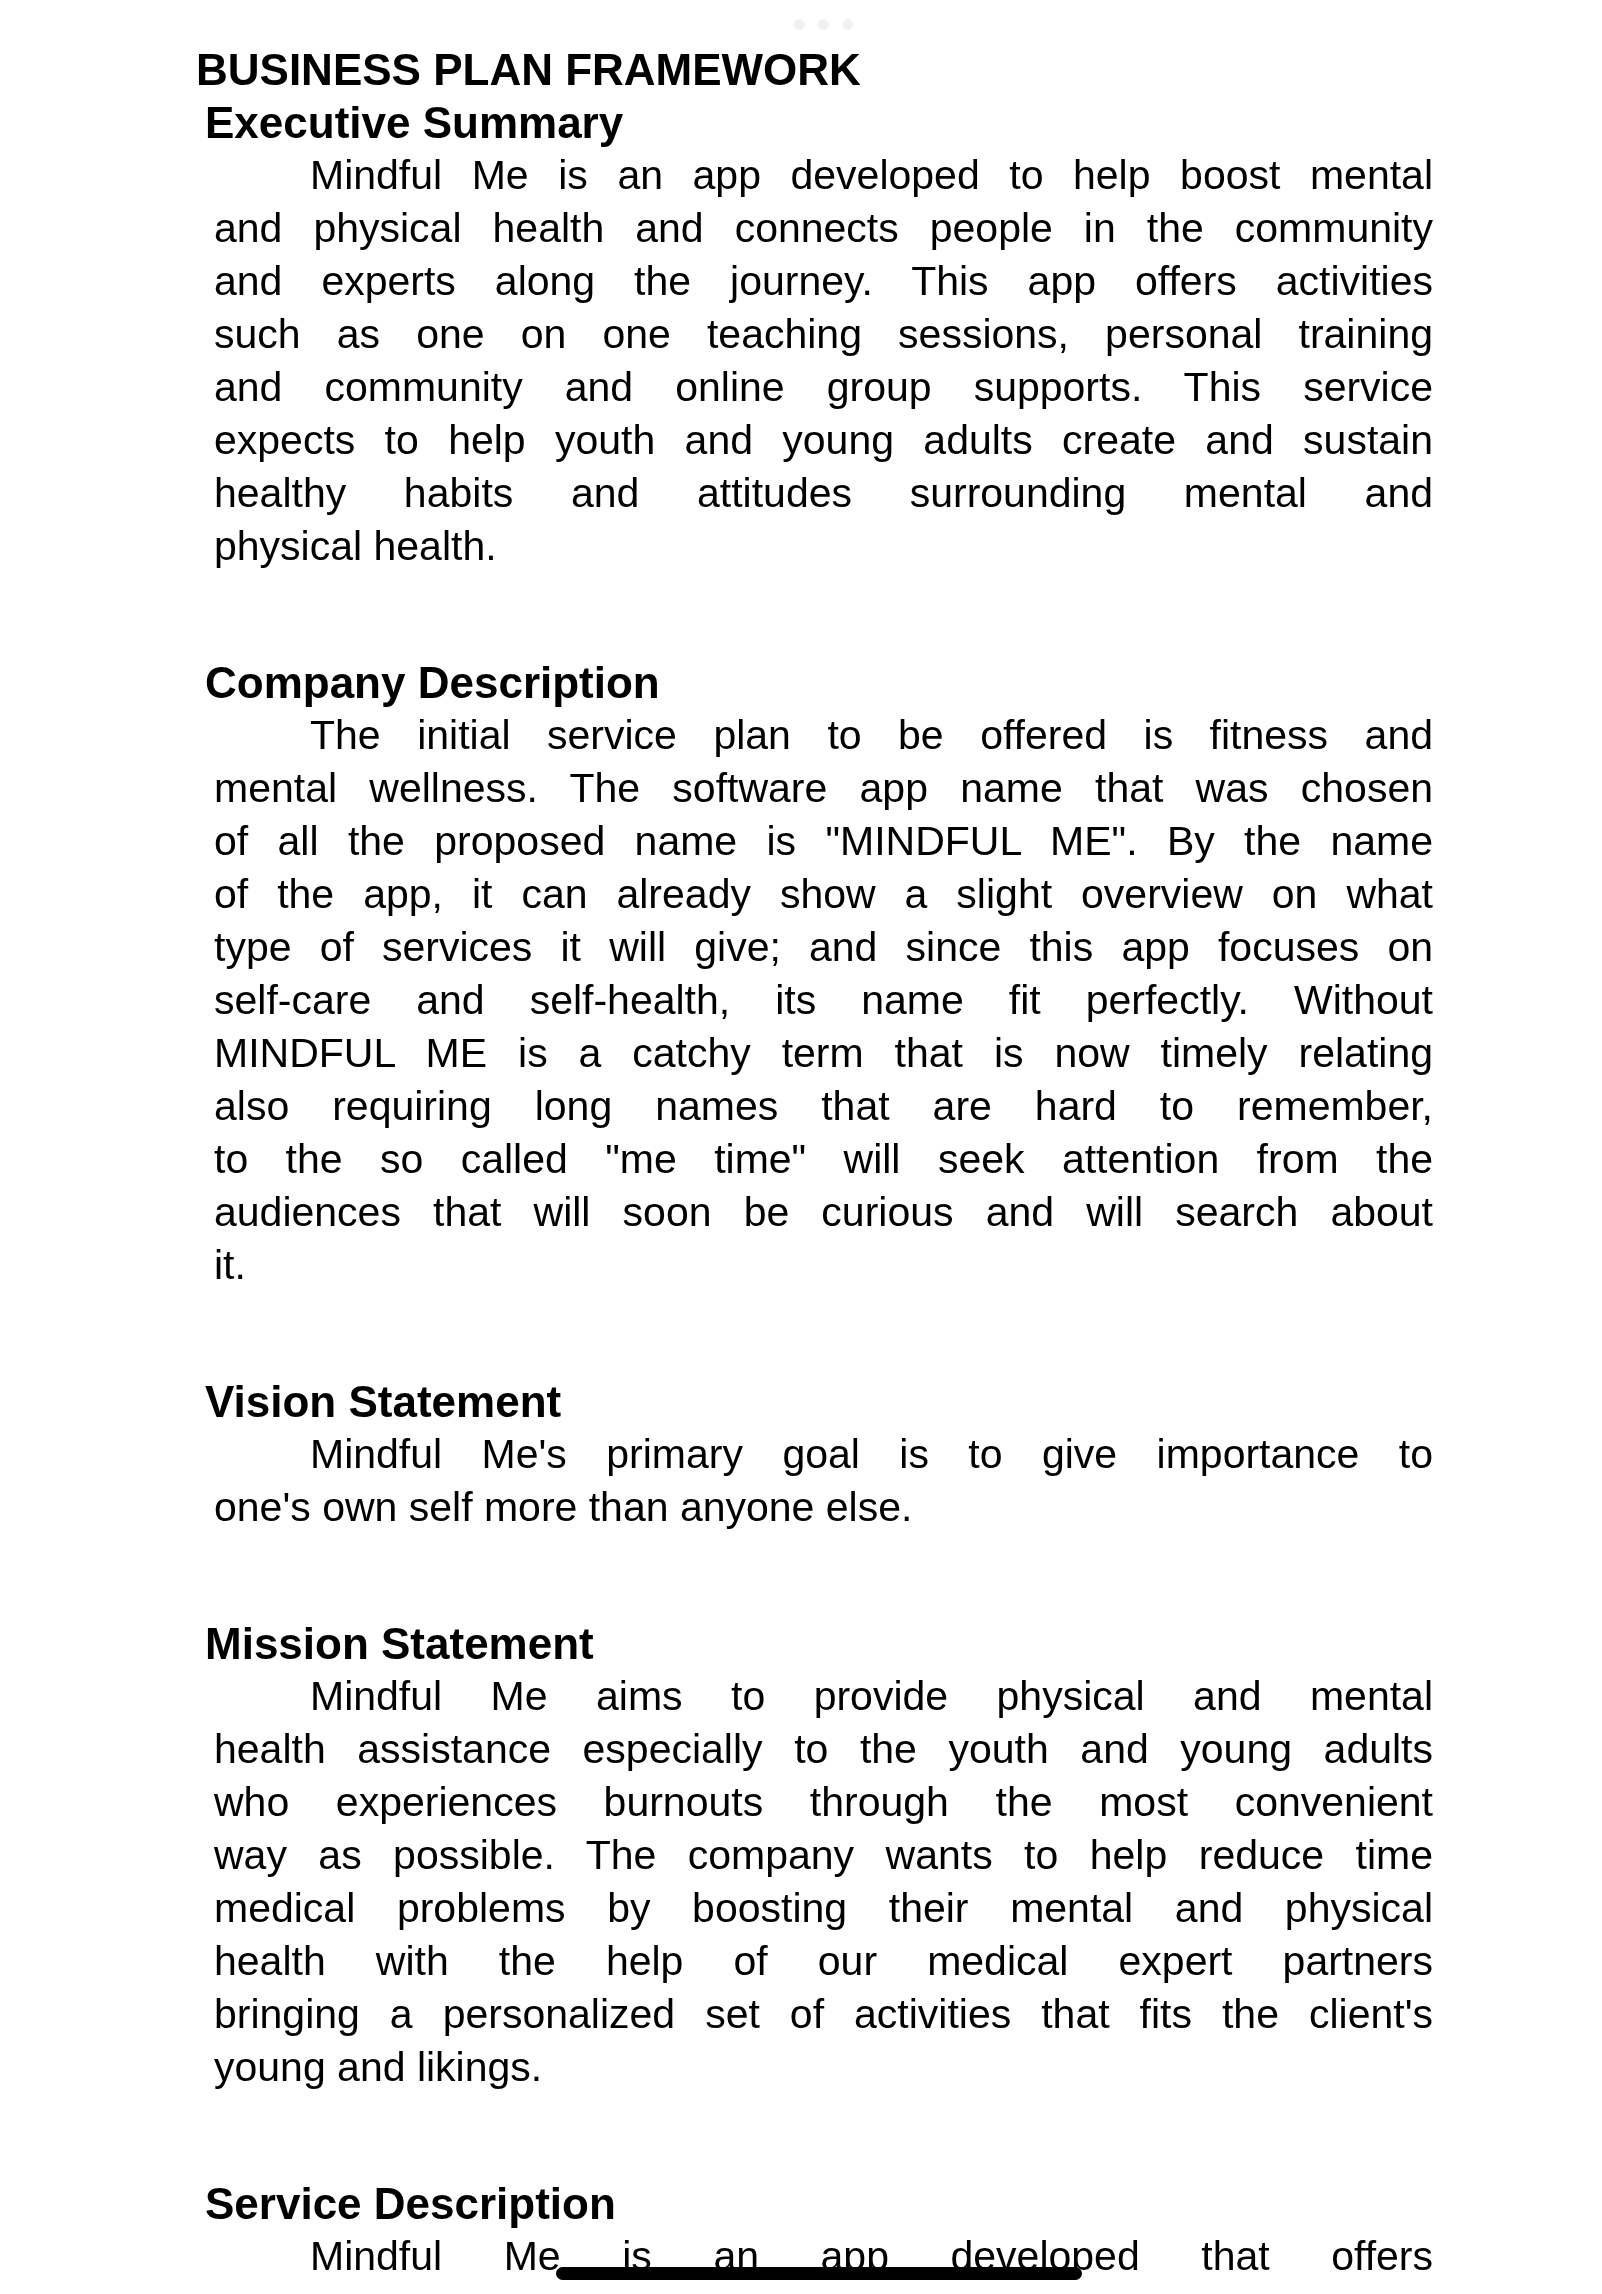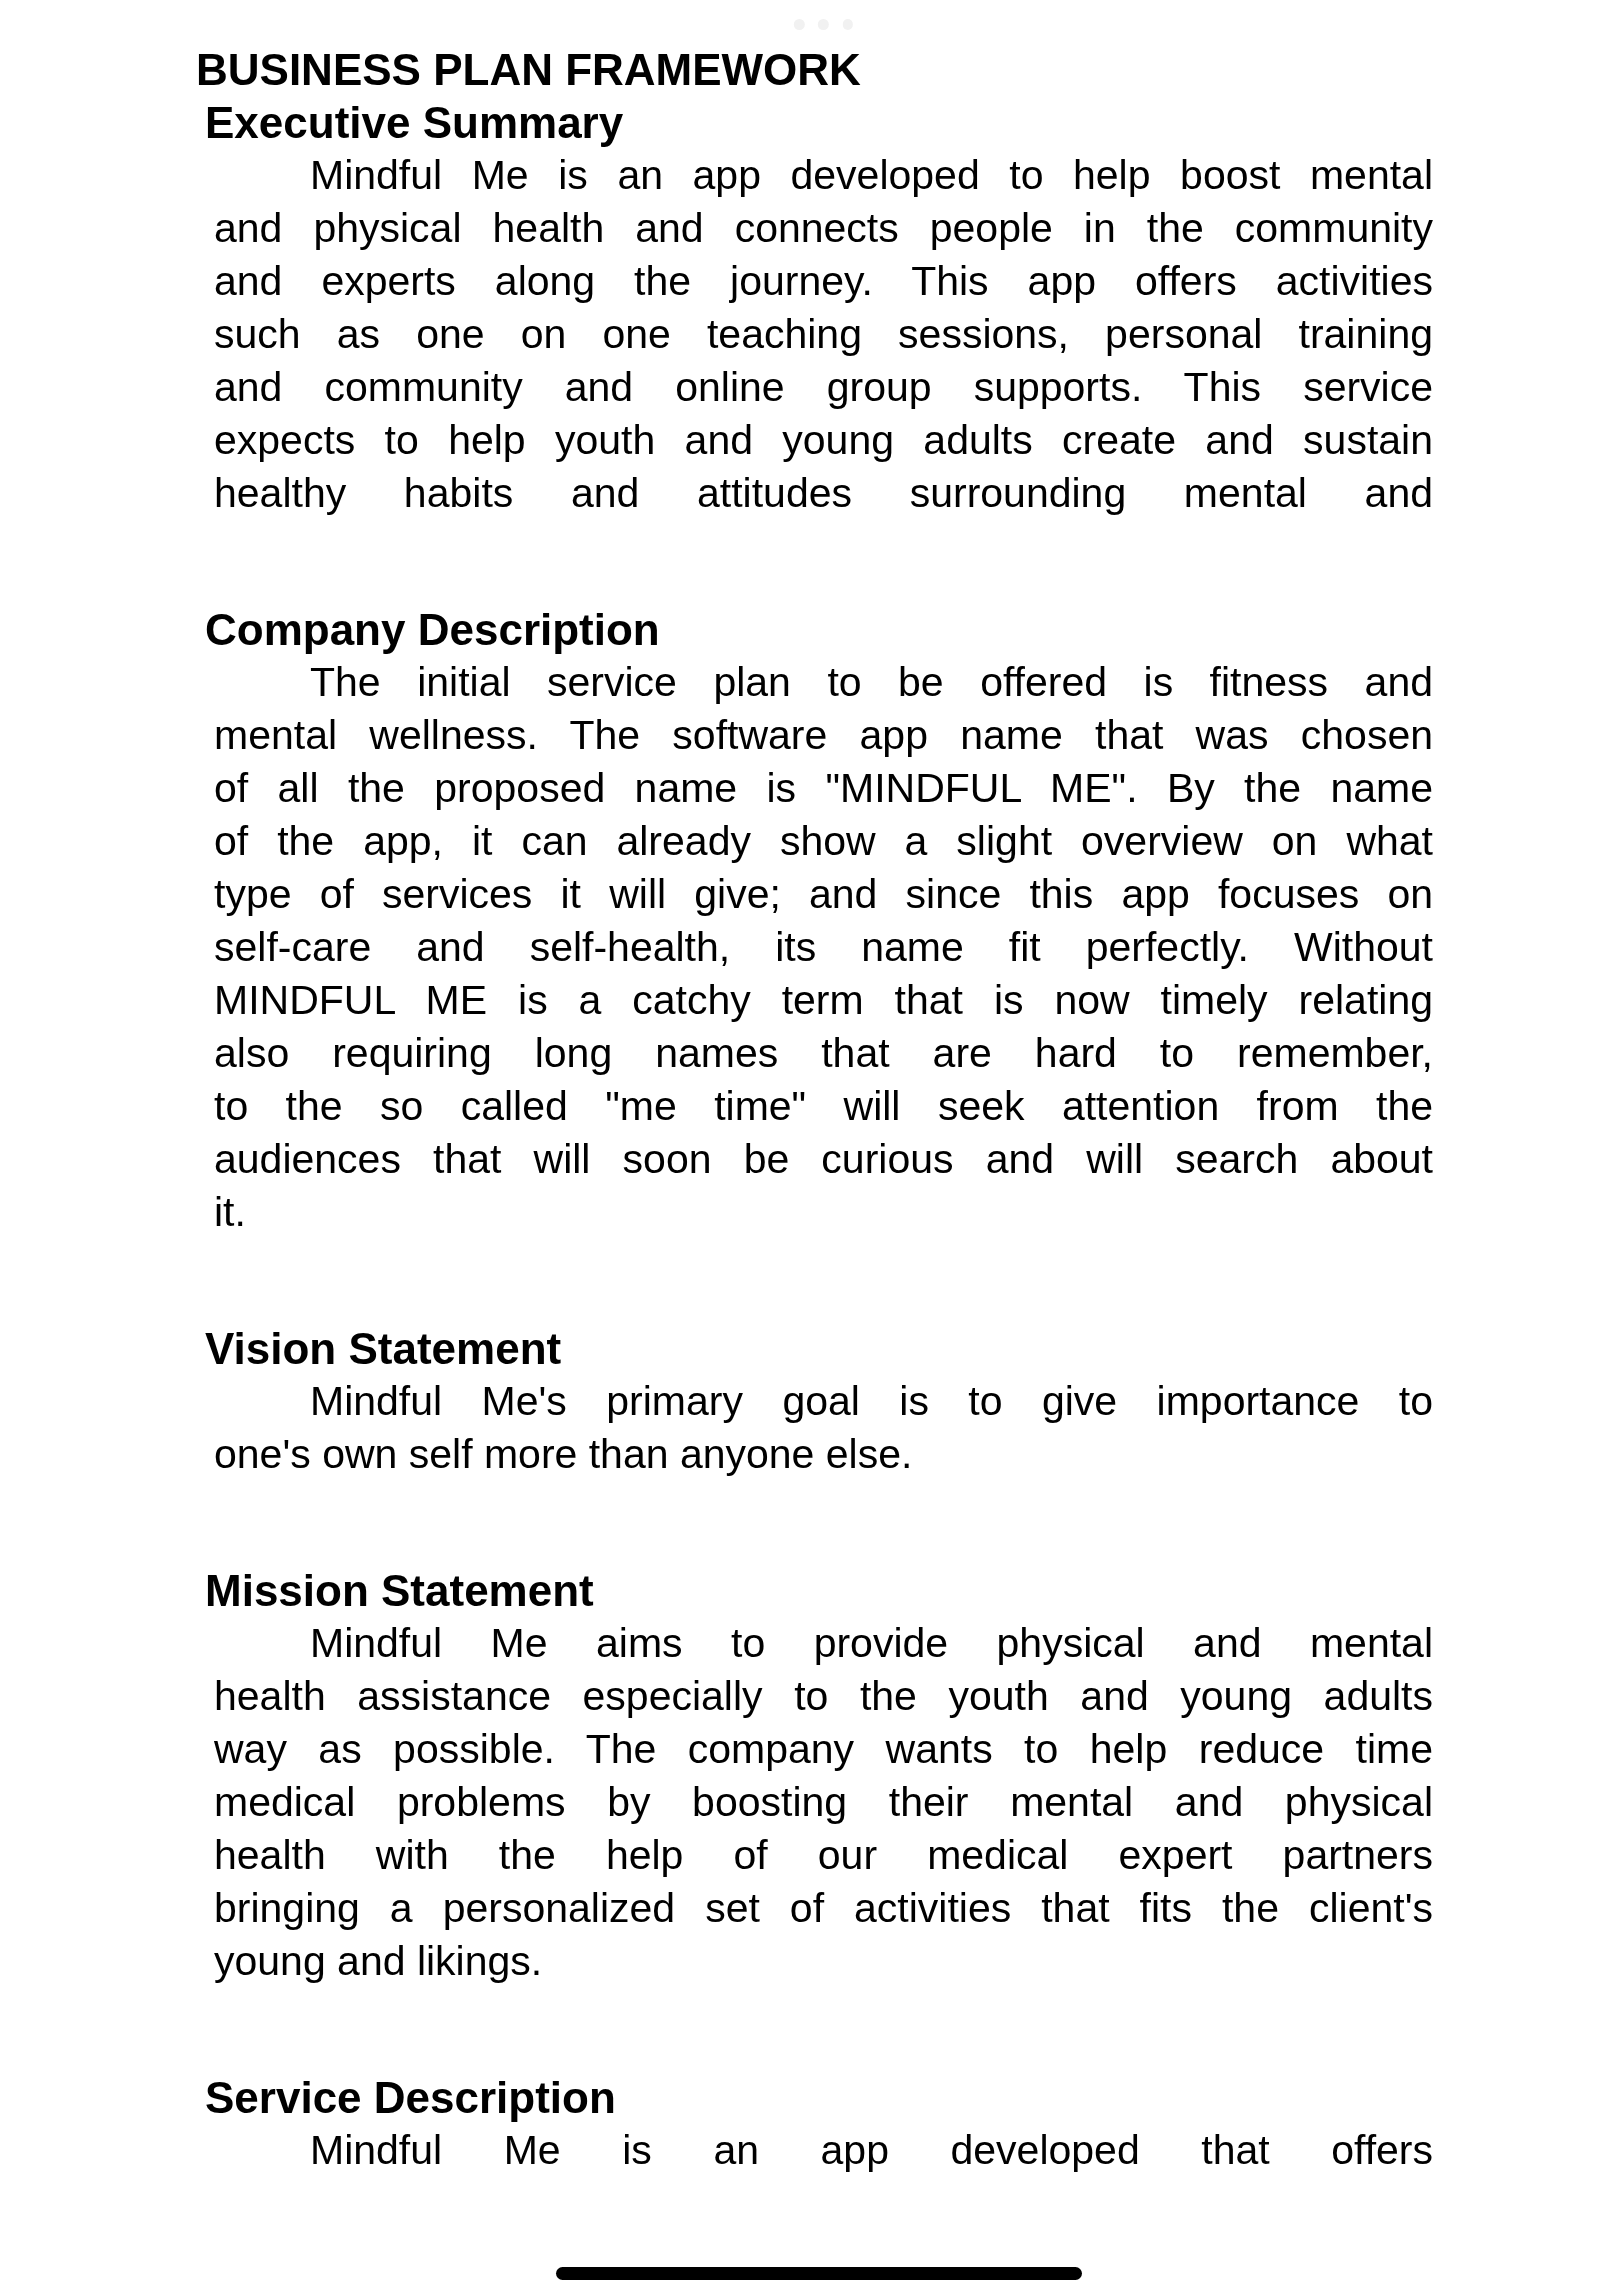--- a/index.html
+++ b/index.html
@@ -78,20 +78,21 @@
     <div id="document-sections">
         <h2 class="sec-heading">Executive Summary</h2>
         <div class="paragraph">
           <div class="line first">Mindful Me is an app developed to help boost mental</div>
           <div class="line">and physical health and connects people in the community</div>
           <div class="line">and experts along the journey. This app offers activities</div>
           <div class="line">such as one on one teaching sessions, personal training</div>
           <div class="line">and community and online group supports. This service</div>
           <div class="line">expects to help youth and young adults create and sustain</div>
           <div class="line">healthy habits and attitudes surrounding mental and</div>
+          <div class="line last">physical health.</div>
         </div>
         <h2 class="sec-heading">Company Description</h2>
         <div class="paragraph">
           <div class="line first">The initial service plan to be offered is fitness and</div>
           <div class="line">mental wellness. The software app name that was chosen</div>
           <div class="line">of all the proposed name is "MINDFUL ME". By the name</div>
           <div class="line">of the app, it can already show a slight overview on what</div>
           <div class="line">type of services it will give; and since this app focuses on</div>
           <div class="line">self-care and self-health, its name fit perfectly. Without</div>
           <div class="line">MINDFUL ME is a catchy term that is now timely relating</div>
@@ -102,20 +103,21 @@
         </div>
         <h2 class="sec-heading">Vision Statement</h2>
         <div class="paragraph">
           <div class="line first">Mindful Me's primary goal is to give importance to</div>
           <div class="line last">one's own self more than anyone else.</div>
         </div>
         <h2 class="sec-heading">Mission Statement</h2>
         <div class="paragraph">
           <div class="line first">Mindful Me aims to provide physical and mental</div>
           <div class="line">health assistance especially to the youth and young adults</div>
+          <div class="line">who experiences burnouts through the most convenient</div>
           <div class="line">way as possible. The company wants to help reduce time</div>
           <div class="line">medical problems by boosting their mental and physical</div>
           <div class="line">health with the help of our medical expert partners</div>
           <div class="line">bringing a personalized set of activities that fits the client's</div>
           <div class="line last">young and likings.</div>
         </div>
         <h2 class="sec-heading">Service Description</h2>
         <div class="paragraph">
           <div class="line first">Mindful Me is an app developed that offers</div>
         </div>

